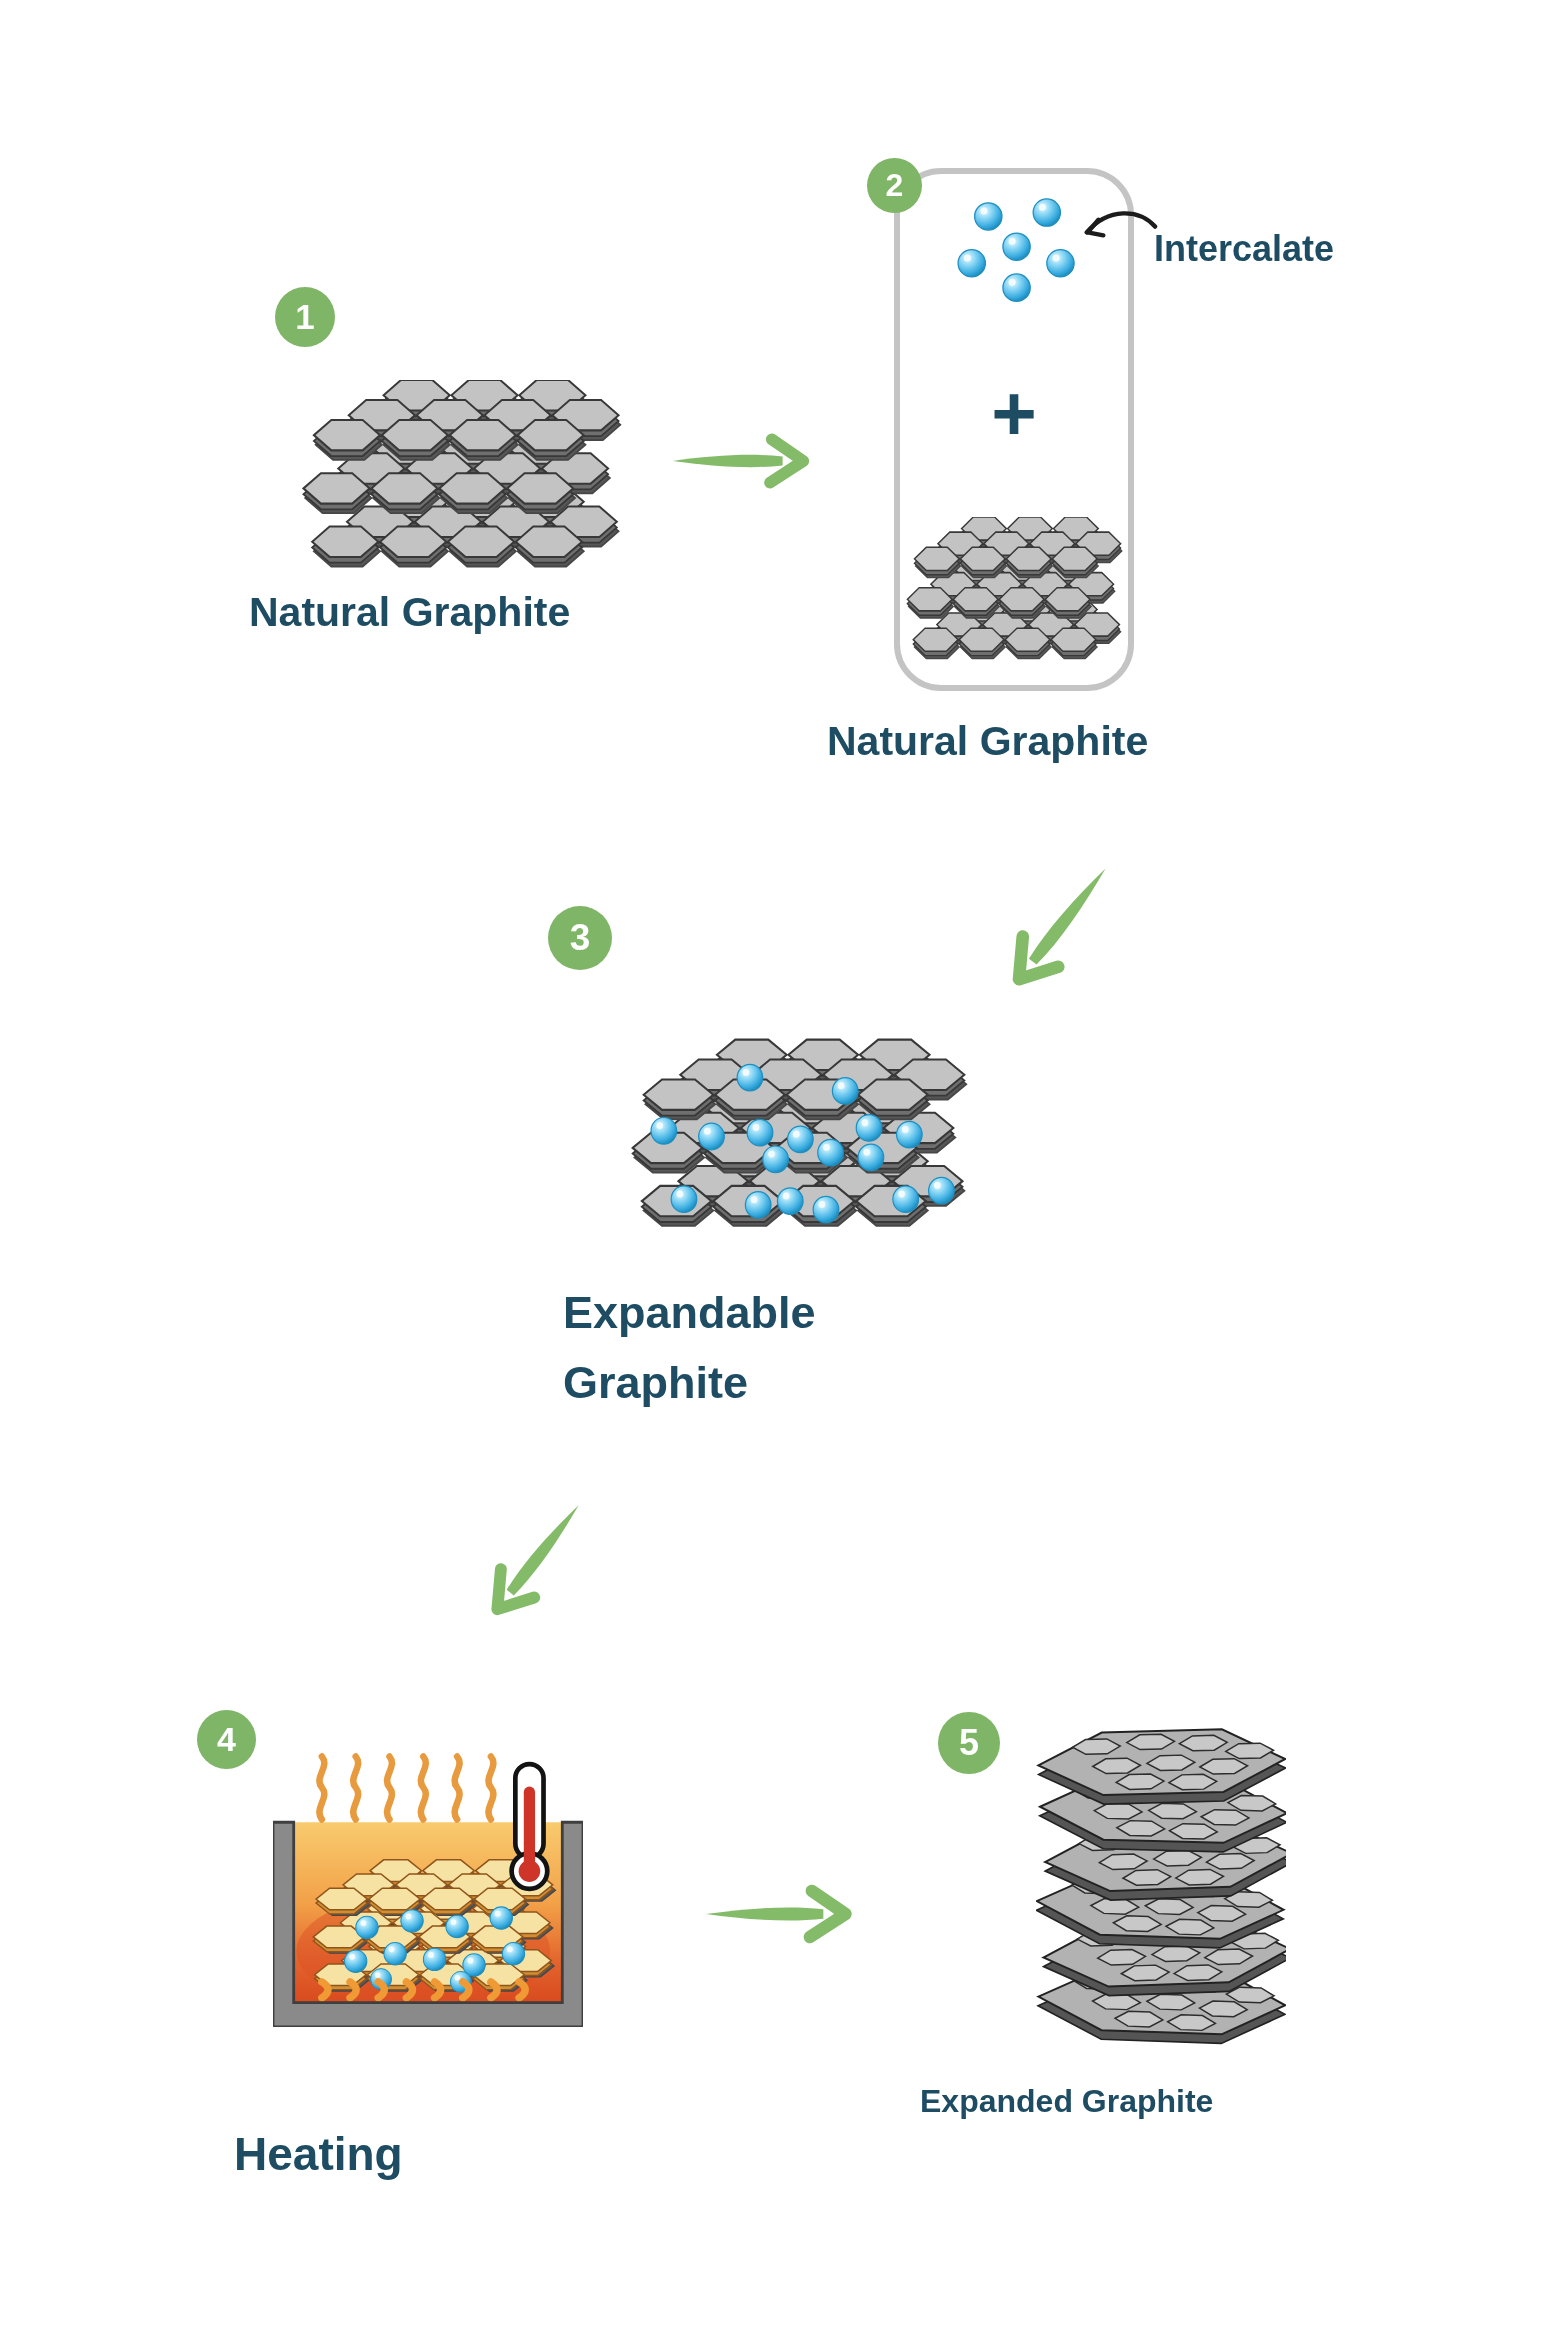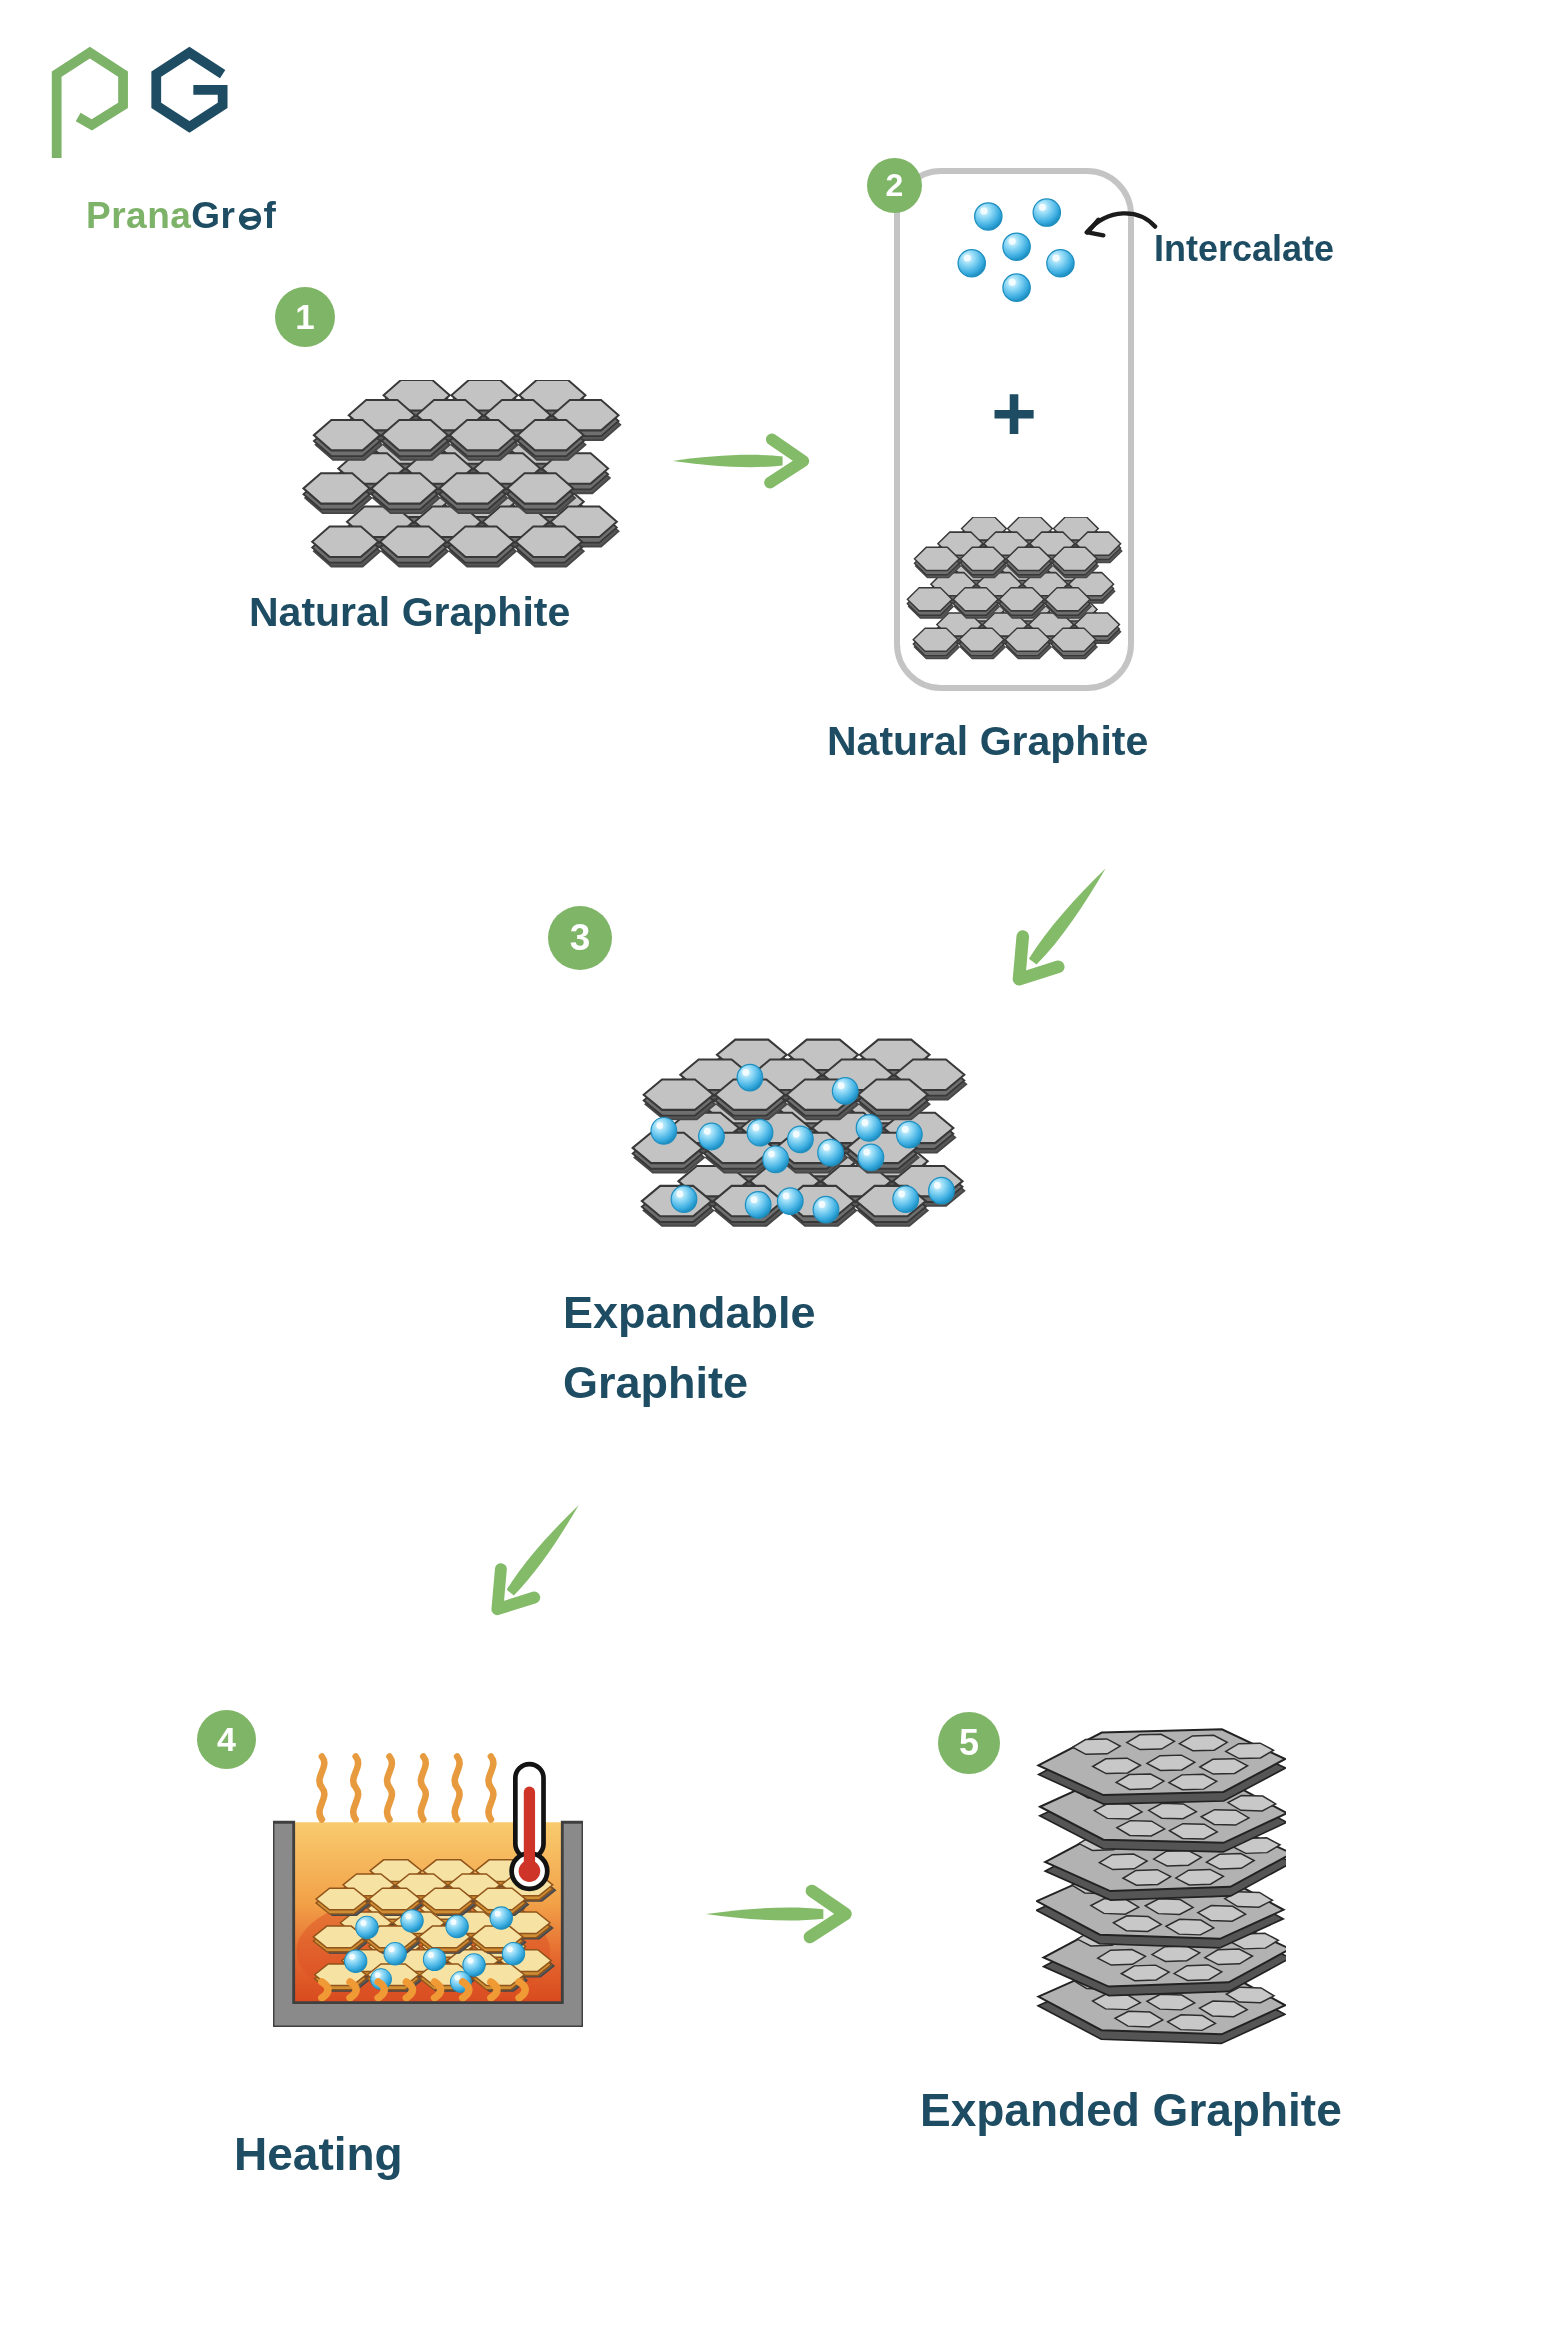--- a/index.html
+++ b/index.html
@@ -127,38 +127,20 @@
           <use href="#cellP" x="66" y="38"></use>
             <use href="#cellP" x="132" y="36"></use>
             <use href="#cellP" x="196" y="42"></use>
           <use href="#cellP" x="94" y="58"></use>
             <use href="#cellP" x="158" y="60"></use>
         </g>
       </g>
     </defs>
   </svg>
 
-  <div class="abs" style="left:41px;top:39px;width:224px;height:166px;">
-    <svg width="210" height="123" viewBox="0 0 215 126">
-      <path d="M16,122 L16,36 L50,14 L84,36 L84,68 L52,88 L38,80" fill="none" stroke="#7db368" stroke-width="10"></path>
-      <path d="M186,36 L152,14 L118,36 L118,68 L152,90 L186,68 L186,52 L156,52" fill="none" stroke="#1d4c63" stroke-width="10"></path>
-    </svg>
-    <div class="logo-text">
-      <span class="logo-prana">Prana</span>
-        <span class="logo-graf">Gr</span>
-        <span class="globe-wrap">
-          <svg width="26" height="26" viewBox="0 0 27 27">
-            <circle cx="13.5" cy="13.5" r="11.5" fill="#1d4c63"></circle>
-            <path d="M6,9 C10,4.5 18,5 21,9.5 C16,11.5 9,12.5 6,9 Z" fill="#ffffff"></path>
-            <path d="M8,18.5 C13,22.5 19,20.5 21,16.5 C16,14.5 10,15 8,18.5 Z" fill="#ffffff"></path>
-          </svg>
-        </span>
-        <span class="logo-graf">f</span>
-    </div>
-  </div>
 
   <div class="badge" style="left:275px;top:287px;width:60px;height:60px;font-size:35px;">
     <span>1</span>
   </div>
 
   <svg class="abs" style="left:300px;top:380px" width="322" height="195" viewBox="0 0 370 205" preserveAspectRatio="none">
     <use href="#stackG"></use>
   </svg>
 
   <div class="lbl" style="left:249px;top:589px;width:390px;font-size:41px;">Natural Graphite</div>
@@ -308,16 +290,16 @@
 
   <svg class="abs" style="left:1036px;top:1726px" width="250" height="326" viewBox="0 0 302 396">
     <use href="#sheet" transform="translate(2,290) rotate(2 150 44)"></use>
     <use href="#sheet" transform="translate(8,232) rotate(-2 150 44)"></use>
     <use href="#sheet" transform="translate(0,174) rotate(2 150 44)"></use>
     <use href="#sheet" transform="translate(10,116) rotate(-2 150 44)"></use>
     <use href="#sheet" transform="translate(4,58) rotate(1.5 150 44)"></use>
     <use href="#sheet" transform="translate(2,0) rotate(-1.5 150 44)"></use>
   </svg>
 
-  <div class="lbl" style="left:920px;top:2083px;width:488px;font-size:46px;">Expanded Graphite</div>
+  <div class="lbl" style="left:920px;top:2083px;width:488px;font-size:32px;">Expanded Graphite</div>
 
 </div>
 
 
 </body></html>

